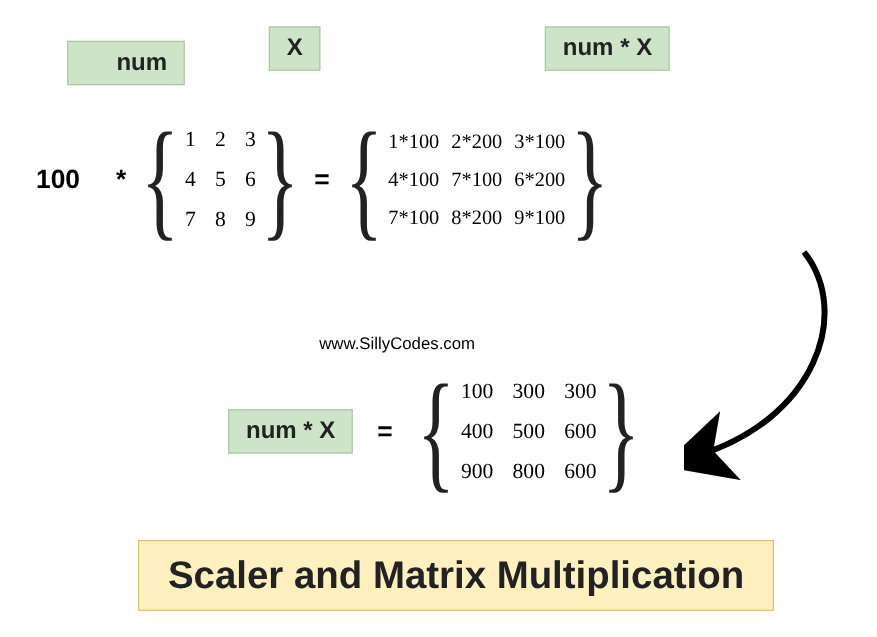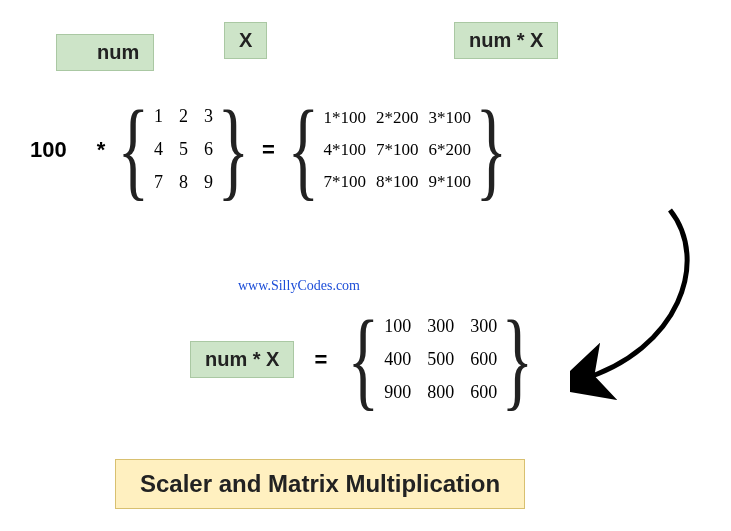--- a/index.html
+++ b/index.html
@@ -71,42 +71,42 @@
     font-size: 18px;
     font-family: "Comic Sans MS", cursive;
     color: #000;
     padding: 6px 4px;
   }
   .mgrid.tight { gap: 12px 10px; font-size: 17px; }
 
   .website {
     position: absolute;
     top: 278px;
-    left: 238px;
+    left: 266px;
     font-size: 14px;
-    font-family: Liberation Serif, serif;
-    color: #1d4ed8;
+    font-family: Liberation Sans, sans-serif;
+    color: #000000;
   }
 
   .eqrow2 {
     position: absolute;
     top: 310px;
     left: 190px;
     display: flex;
     align-items: center;
   }
 
   .titlebox {
     position: absolute;
     bottom: 22px;
     left: 115px;
     background: #fff0c0;
     border: 1px solid #d8c070;
     padding: 10px 24px;
-    font-size: 24px;
+    font-size: 32px;
     font-weight: bold;
     color: #222;
   }
 
   .arrow {
     position: absolute;
     left: 570px;
     top: 200px;
     pointer-events: none;
   }
@@ -145,21 +145,21 @@
   <span class="matrix">
     <span class="brace">{</span>
     <span class="mgrid tight">
       <span>1*100</span>
       <span>2*200</span>
       <span>3*100</span>
       <span>4*100</span>
       <span>7*100</span>
       <span>6*200</span>
       <span>7*100</span>
-      <span>8*100</span>
+      <span>8*200</span>
       <span>9*100</span>
     </span>
     <span class="brace">}</span>
   </span>
 </div>
 
 <div class="website">www.SillyCodes.com</div>
 
 <div class="eqrow2">
   <div class="badge">num * X</div>

